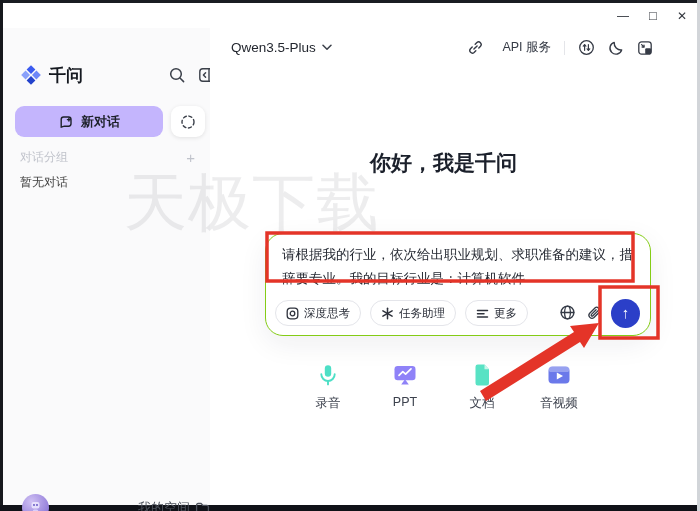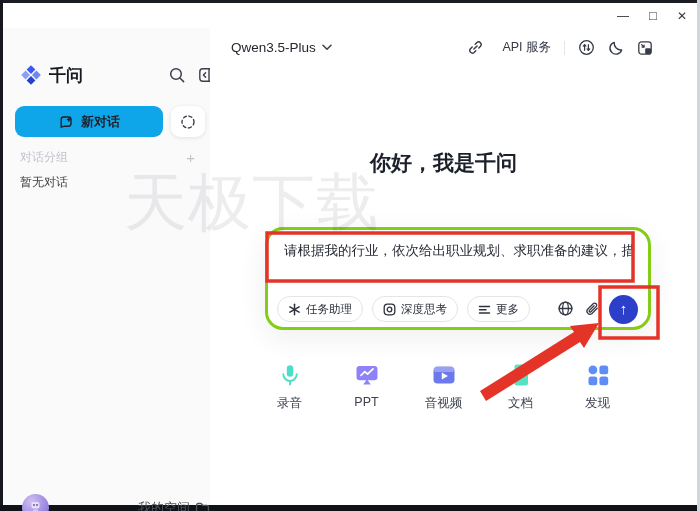--- a/index.html
+++ b/index.html
@@ -19,21 +19,21 @@
   .win-btn { font-size:12px; line-height:1; cursor:default; }
   .win-btn.max { font-size:13px; }
 
   
   .sidebar { position:absolute; left:3px; top:28px; width:226px; height:477px; background:#fafafb; border-right:1px solid #ededf0; }
   .brand-row { position:absolute; left:17px; top:34px; width:180px; height:26px; display:flex; align-items:center; }
   .brand-name { font-size:17px; font-weight:700; color:#14181f; margin-left:7px; }
   .side-top-icons { position:absolute; right:12px; top:38px; display:flex; gap:12px; align-items:center; }
   .icon-btn { display:flex; align-items:center; justify-content:center; cursor:pointer; }
 
-  .newchat-btn { position:absolute; left:12px; top:78px; width:148px; height:31px; background:#0ea5e9; border-radius:9px;
+  .newchat-btn { position:absolute; left:12px; top:78px; width:148px; height:31px; background:#c4b5fd; border-radius:9px;
                  display:flex; align-items:center; justify-content:center; gap:7px; cursor:pointer; }
   .newchat-label { font-size:13px; font-weight:600; color:#1d212a; }
   .tempchat-btn { position:absolute; left:168px; top:78px; width:34px; height:31px; background:#fff; border-radius:9px;
                   box-shadow:0 1px 4px rgba(0,0,0,.10); display:flex; align-items:center; justify-content:center; cursor:pointer; }
 
   .group-row { position:absolute; left:17px; top:121px; width:175px; display:flex; justify-content:space-between; align-items:center; }
   .group-label { font-size:12px; color:#c0c3cb; }
   .group-add { font-size:15px; color:#c0c3cb; line-height:1; cursor:pointer; }
   .empty-label { position:absolute; left:17px; top:146px; font-size:12px; color:#404040; }
 
@@ -48,22 +48,22 @@
   .model-name { font-size:13.5px; font-weight:500; color:#23272f; }
   .header-right { position:absolute; right:24px; top:11px; display:flex; align-items:center; gap:13px; }
   .api-link { display:flex; align-items:center; gap:19px; cursor:pointer; }
   .api-label { font-size:12.5px; color:#363b46; }
   .header-divider { width:1px; height:14px; background:#e4e5e9; }
 
   .greeting { position:absolute; left:0; top:121px; width:100%; text-align:center;
               font-size:21px; font-weight:600; color:#1b202b; }
 
   
-  .card { position:absolute; left:55px; top:199px; width:386px; height:103px; background:#fff; border-radius:18px;
-          border:3px solid #84cc16; box-shadow:0 8px 28px rgba(25,30,50,.07); }
+  .card { position:absolute; left:55px; top:205px; width:386px; height:103px; background:#fff; border-radius:18px;
+          border:1px solid #84cc16; box-shadow:0 8px 28px rgba(25,30,50,.07); }
   .card-text { position:absolute; left:16px; top:9px; width:356px; font-size:13.5px; line-height:24px; color:#262a33; cursor:text; }
   .pill-row { position:absolute; left:9px; top:66px; display:flex; gap:9px; }
   .pill { height:26px; border:1px solid #e4e5ea; border-radius:13px; background:#fff; display:flex; align-items:center;
           gap:5px; padding:0 10px; cursor:pointer; }
   .pill-label { font-size:11.5px; color:#2e323c; }
   .tool-icons { position:absolute; right:48px; top:70px; display:flex; gap:10px; align-items:center; }
   .send-btn { position:absolute; right:10px; top:65px; width:29px; height:29px; border-radius:50%; background:#2b3fc8;
               display:flex; align-items:center; justify-content:center; cursor:pointer; }
   .send-glyph { color:#fff; font-size:15px; font-weight:700; line-height:1; transform:translateY(-1px); }
 
@@ -214,43 +214,44 @@
             <path d="M7 5.1 V7 H5.1"></path>
         </svg>
       </span>
     </div>
 
     <div class="greeting">你好，我是千问</div>
 
     <div class="card">
       <div class="card-text">
         <div>请根据我的行业，依次给出职业规划、求职准备的建议，措</div>
+        <div>辞要专业。我的目标行业是：计算机软件</div>
       </div>
       <div class="pill-row">
+        <div class="pill">
+          <span>
+            <svg width="13" height="13" viewBox="0 0 13 13" fill="none" stroke="#2e323c" stroke-width="1.3">
+              <rect x="1.2" y="1.2" width="10.6" height="10.6" rx="3.2"></rect>
+              <circle cx="6.5" cy="6.5" r="2.3"></circle>
+            </svg>
+          </span>
+          <span class="pill-label">深度思考</span>
+        </div>
         <div class="pill">
           <span>
             <svg width="13" height="13" viewBox="0 0 13 13" stroke="#2e323c" stroke-width="1.5" stroke-linecap="round">
               <line x1="6.5" y1="1.2" x2="6.5" y2="11.8"></line>
               <line x1="1.9" y1="3.85" x2="11.1" y2="9.15"></line>
               <line x1="11.1" y1="3.85" x2="1.9" y2="9.15"></line>
             </svg>
           </span>
           <span class="pill-label">任务助理</span>
         </div>
         <div class="pill">
           <span>
-            <svg width="13" height="13" viewBox="0 0 13 13" fill="none" stroke="#2e323c" stroke-width="1.3">
-              <rect x="1.2" y="1.2" width="10.6" height="10.6" rx="3.2"></rect>
-              <circle cx="6.5" cy="6.5" r="2.3"></circle>
-            </svg>
-          </span>
-          <span class="pill-label">深度思考</span>
-        </div>
-        <div class="pill">
-          <span>
             <svg width="13" height="13" viewBox="0 0 13 13" stroke="#2e323c" stroke-width="1.5" stroke-linecap="round">
               <line x1="1.5" y1="3.4" x2="11.5" y2="3.4"></line>
               <line x1="1.5" y1="6.7" x2="8" y2="6.7"></line>
               <line x1="1.5" y1="10" x2="11.5" y2="10"></line>
             </svg>
           </span>
           <span class="pill-label">更多</span>
         </div>
       </div>
       <div class="tool-icons">
@@ -289,46 +290,35 @@
             <path d="M13 17.2 L16.8 22.4 H9.2 Z" fill="#8f82f8"></path>
             <rect x="2.5" y="4" width="21" height="14.2" rx="3.2" fill="#8f82f8"></rect>
             <polyline points="7,13.4 10.8,9.6 13.6,12.1 19,6.9" stroke="#fff" stroke-width="1.7" stroke-linecap="round" stroke-linejoin="round" fill="none"></polyline>
           </svg>
         </span>
         <span class="feature-label">PPT</span>
       </div>
       <div class="feature">
         <span>
           <svg width="26" height="26" viewBox="0 0 26 26" fill="none">
+            <path d="M6.5 4.8 a2.3 2.3 0 0 1 2.3-2.3 h6.7 l4.5 4.8 v13.9 a2.3 2.3 0 0 1-2.3 2.3 H8.8 a2.3 2.3 0 0 1-2.3-2.3 Z" fill="#58e2c4"></path>
+            <path d="M15.5 2.5 v4.8 h4.5 Z" fill="#c9f6ea"></path>
+          </svg>
+        </span>
+        <span class="feature-label">文档</span>
+      </div>
+      <div class="feature">
+        <span>
+          <svg width="26" height="26" viewBox="0 0 26 26" fill="none">
             <rect x="2.5" y="4.5" width="21" height="17" rx="4" fill="#6b79ea"></rect>
             <rect x="2.5" y="4.5" width="21" height="5.6" rx="2.8" fill="#ffffff" opacity="0.3"></rect>
             <path d="M10.8 10.6 L17 14 L10.8 17.4 Z" fill="#fff"></path>
           </svg>
         </span>
         <span class="feature-label">音视频</span>
-      </div>
-      <div class="feature">
-        <span>
-          <svg width="26" height="26" viewBox="0 0 26 26" fill="none">
-            <path d="M6.5 4.8 a2.3 2.3 0 0 1 2.3-2.3 h6.7 l4.5 4.8 v13.9 a2.3 2.3 0 0 1-2.3 2.3 H8.8 a2.3 2.3 0 0 1-2.3-2.3 Z" fill="#58e2c4"></path>
-            <path d="M15.5 2.5 v4.8 h4.5 Z" fill="#c9f6ea"></path>
-          </svg>
-        </span>
-        <span class="feature-label">文档</span>
-      </div>
-      <div class="feature">
-        <span>
-          <svg width="26" height="26" viewBox="0 0 26 26" fill="#5f8df5">
-            <circle cx="7.9" cy="7.9" r="4.4"></circle>
-            <rect x="14.4" y="3.5" width="8.8" height="8.8" rx="2.5"></rect>
-            <rect x="3.5" y="14.4" width="8.8" height="8.8" rx="2.5"></rect>
-            <rect x="14.4" y="14.4" width="8.8" height="8.8" rx="2.5"></rect>
-          </svg>
-        </span>
-        <span class="feature-label">发现</span>
       </div>
     </div>
   </div>
 
   <div class="watermark">天极下载</div>
 
   <svg class="overlay" width="700" height="511" viewBox="0 0 700 511">
     <rect x="267" y="233" width="366" height="48" fill="none" stroke="#e43428" stroke-width="3.5"></rect>
     <rect x="600" y="287" width="58" height="51" fill="none" stroke="#e43428" stroke-width="3.5"></rect>
     <polygon points="486,401 580,342 584,348 599,323 570,326 574,332 480,391" fill="#e43428"></polygon>

